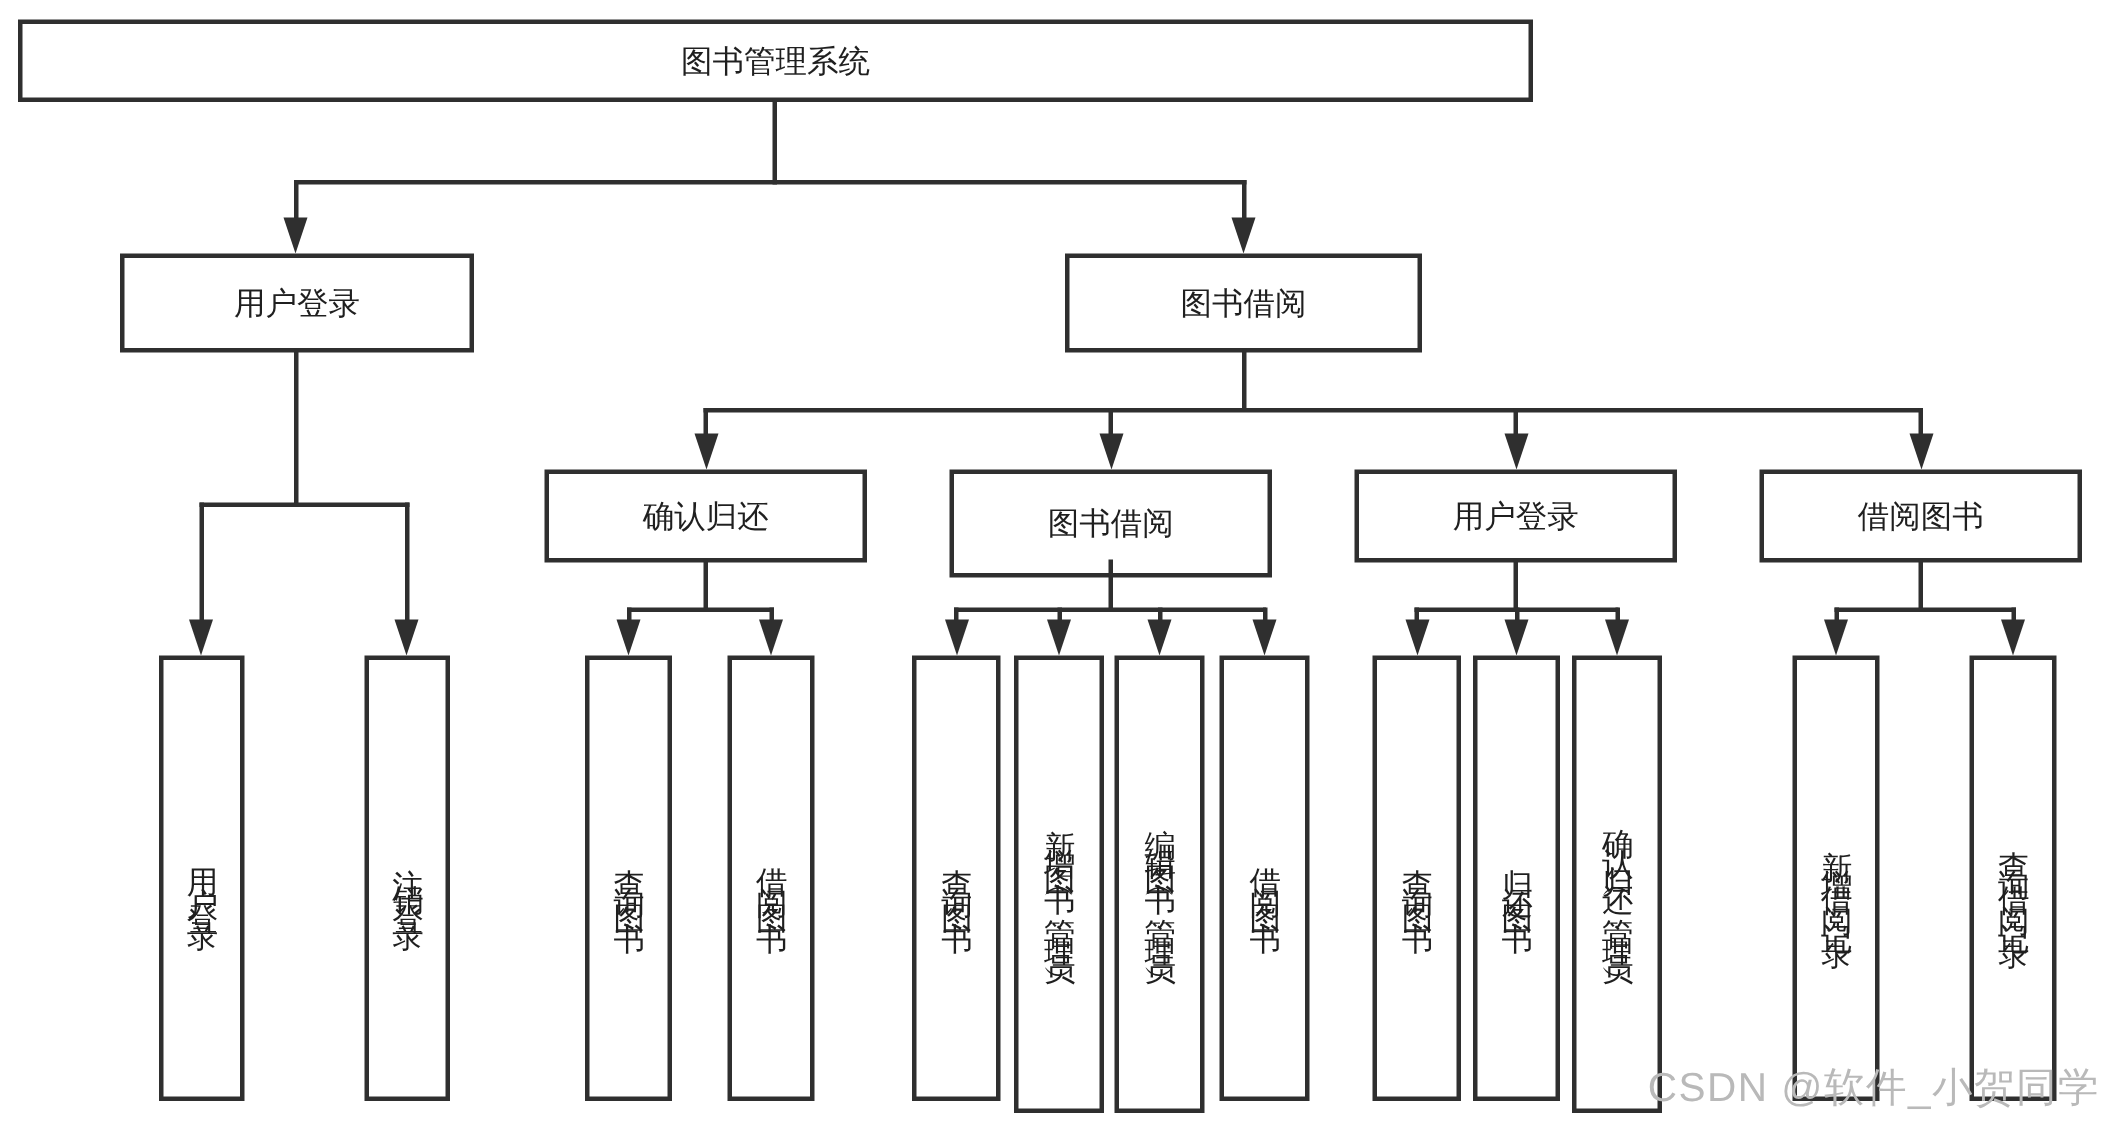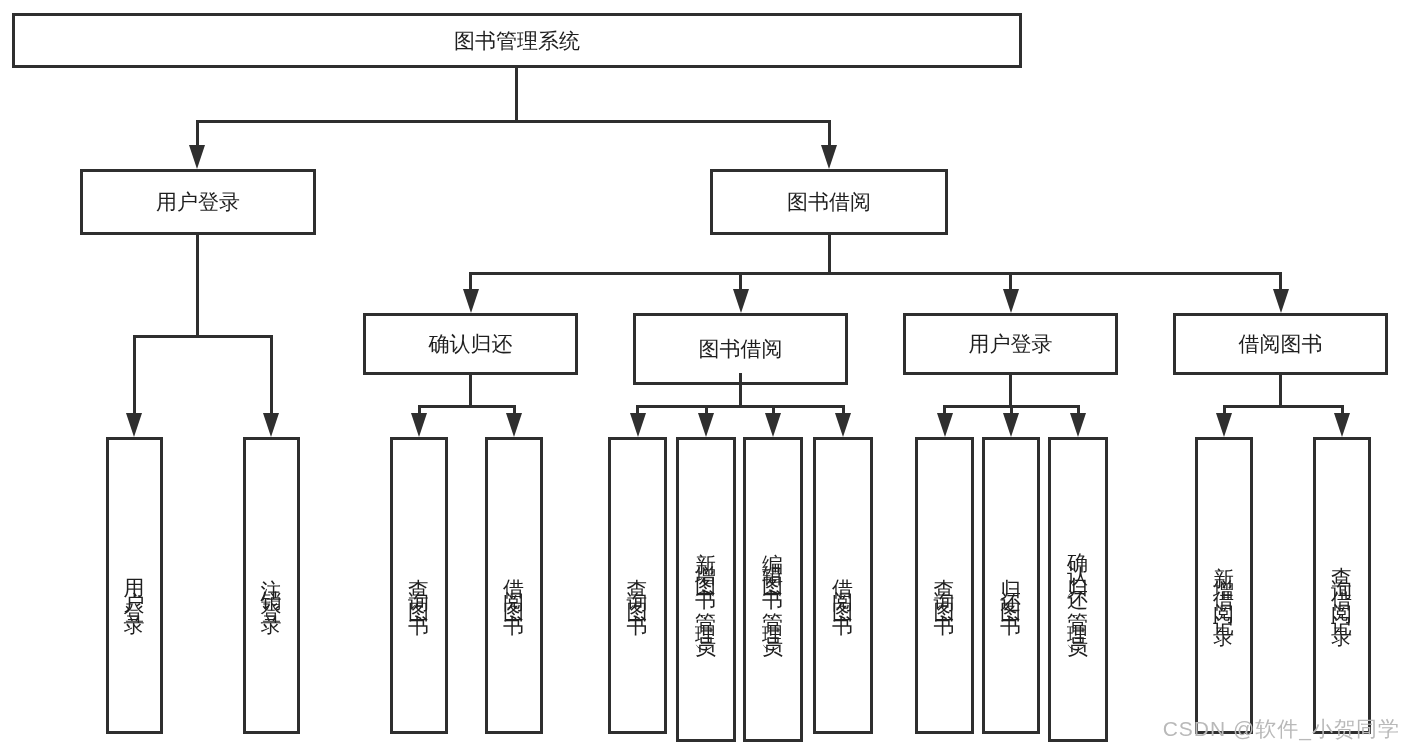--- a/index.html
+++ b/index.html
@@ -25,21 +25,21 @@
   .arrow::before {
     content:""; position:absolute; left:6.5px; top:0; width:3px;
     height:calc(100% - 22px); background:var(--line,#2f2f2f);
   }
   .arrow::after {
     content:""; position:absolute; left:0; bottom:0; width:0; height:0;
     border-left:8px solid transparent; border-right:8px solid transparent;
     border-top:24px solid var(--line,#2f2f2f);
   }
   .watermark {
-    position:absolute; right:5px; bottom:4px; font-size:21px; letter-spacing:1px;
+    position:absolute; right:5px; bottom:4px; font-size:27px; letter-spacing:1px;
     color:var(--watermark,#b9b9b9); white-space:nowrap;
   }
 </style>
 </head>
 <body>
 
 <div class="stage">
 
   <div class="node" style="left:12px; top:13px; width:1010px; height:55px;">
     <span>图书管理系统</span>

